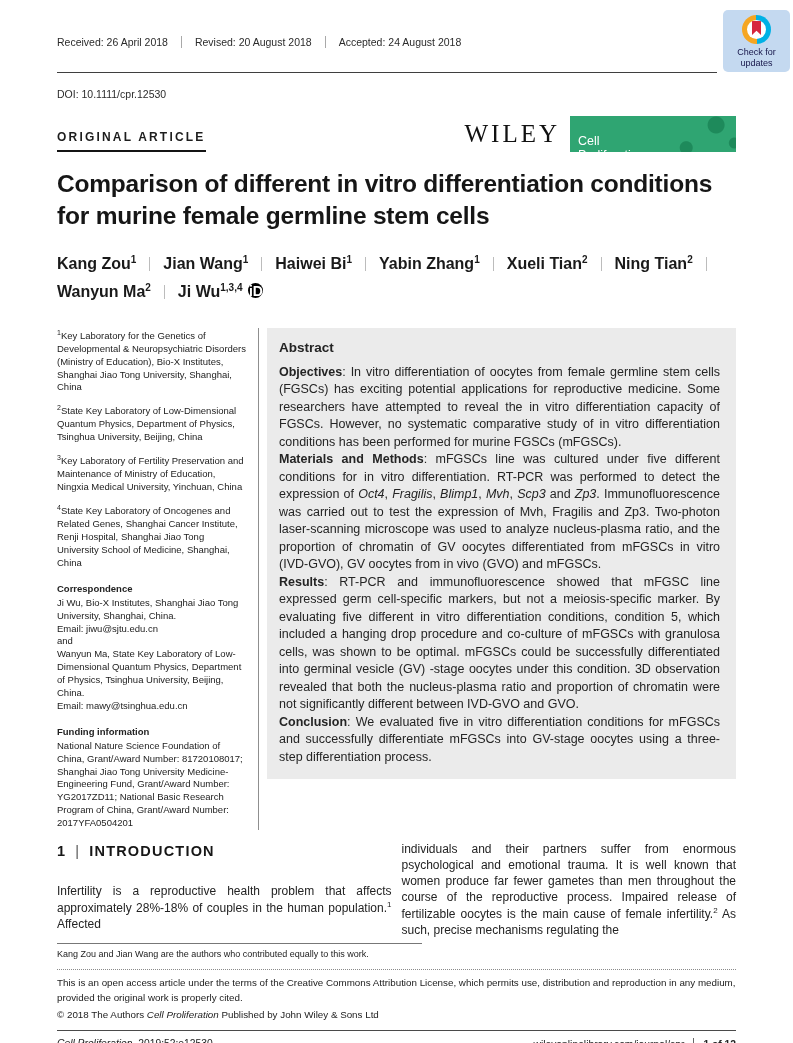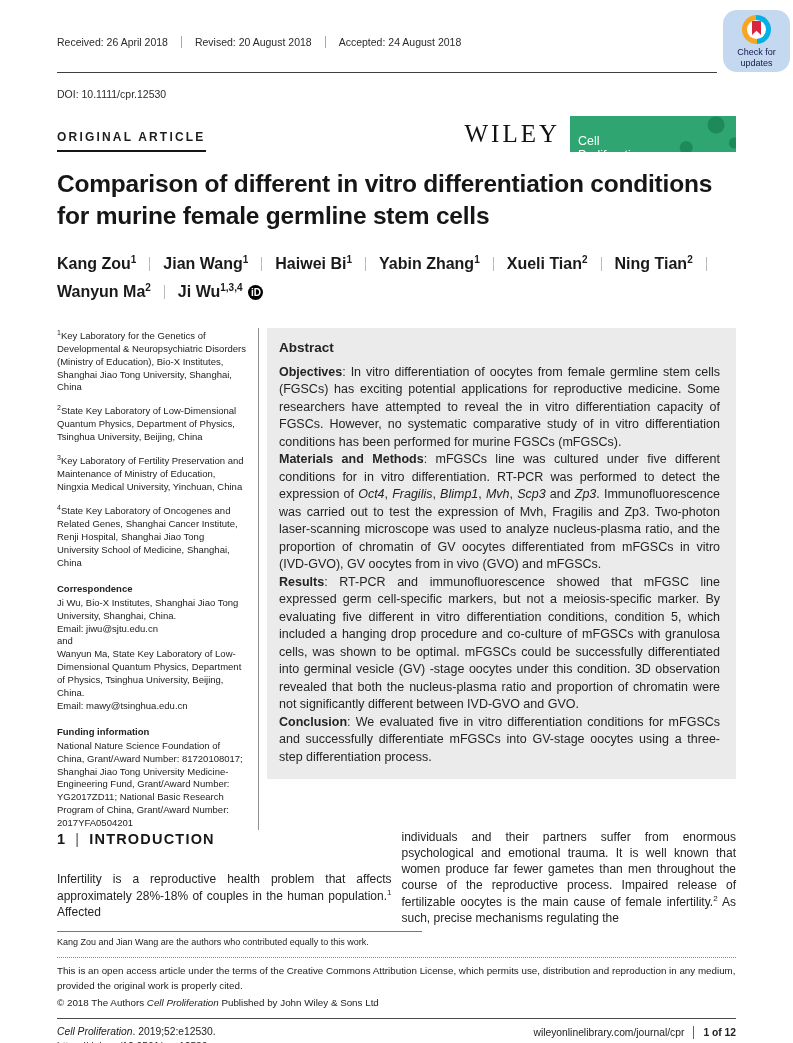--- a/index.html
+++ b/index.html
@@ -11,21 +11,21 @@
   }
   
   .dates-row { display:flex; width:660px; font-size:10.5px; color:#2b2b2b;
     padding-bottom:24px; border-bottom:1px solid #3f3f3f; }
   .date-item { padding:0 13px; }
   .date-item:first-child { padding-left:0; }
   .date-item + .date-item { border-left:1px solid #a9a9a9; }
   .doi-line { font-size:10.5px; margin-top:15px; color:#2b2b2b; }
   
   .check-badge { position:absolute; top:10px; right:3px; width:67px; height:62px;
-    background:#c4d9f0; border-radius:14px; display:flex; flex-direction:column;
+    background:#c4d9f0; border-radius:5px; display:flex; flex-direction:column;
     align-items:center; padding-top:5px; cursor:pointer; }
   .crossmark-circle { width:29px; height:29px; border-radius:50%;
     background:conic-gradient(#00b1e5 0 180deg, #f5a623 180deg 360deg);
     display:flex; align-items:center; justify-content:center; }
   .crossmark-inner { width:19px; height:19px; border-radius:50%; background:#fff;
     display:flex; align-items:flex-start; justify-content:center; overflow:hidden; }
   .bookmark { width:9px; height:14px; margin-top:1px; background:#d7263d;
     clip-path:polygon(0 0, 100% 0, 100% 100%, 50% 70%, 0 100%); }
   .check-text { font-size:9px; line-height:1.25; color:#16164a; text-align:center; margin-top:3px; }
   
@@ -44,38 +44,38 @@
   }
   
   .title { font-size:24.5px; font-weight:bold; line-height:1.32; margin-top:16px;
     letter-spacing:-0.2px; color:#161616; }
   .byline { margin-top:17px; font-size:16px; font-weight:bold; line-height:1.75; color:#1a1a1a; }
   .byline sup { font-size:10px; }
   .author-sep { display:inline-block; width:1px; height:14px; background:#bcbcbc;
     margin:0 13px; vertical-align:-2px; }
   .orcid { display:inline-flex; align-items:center; justify-content:center;
     width:15px; height:15px; border-radius:50%; background:#000000; color:#fff;
-    font-size:10px; font-weight:bold; margin-left:6px; vertical-align:1px; cursor:pointer; }
+    font-size:14px; font-weight:bold; margin-left:6px; vertical-align:1px; cursor:pointer; }
   
   .info-section { display:flex; margin-top:22px; }
   .sidebar { width:201px; flex-shrink:0; font-size:9.5px; line-height:1.36;
     padding-right:10px; color:#222; }
   .aff { margin-bottom:9px; }
   .aff sup, .sidebar sup { font-size:7px; }
   .side-heading { font-weight:bold; margin:13px 0 1px 0; }
   .funding-text, .corr-line { color:#222; }
   .abstract-col { flex:1; border-left:1px solid #8f8f8f; padding-left:8px; }
   .abstract-box { background:#ebebeb; padding:11px 16px 13px 12px; font-size:12.5px;
     line-height:1.4; text-align:justify; color:#242424; }
   .abstract-heading { font-size:13.5px; font-weight:bold; margin-bottom:6px; text-align:left; }
   .abs-para { margin:0; }
   .abs-label { font-weight:bold; }
   .it { font-style:italic; }
   
-  .intro { display:flex; gap:10px; margin-top:0; }
+  .intro { display:flex; gap:10px; margin-top:12px; }
   .col { flex:1; font-size:12px; line-height:1.33; text-align:justify; color:#232323; }
   .intro-heading { font-size:14.5px; font-weight:bold; letter-spacing:1.2px; margin-bottom:23px; color:#161616; }
   .h-div { font-weight:normal; color:#555; margin:0 9px; }
   .body-text sup { font-size:8px; }
   
   .contrib-note { margin-top:4px; width:365px; border-top:1px solid #777;
     padding-top:5px; font-size:9px; color:#222; }
   .oa-block { margin-top:10px; border-top:1px dotted #8a8a8a; padding-top:6px;
     font-size:9.8px; line-height:1.5; color:#222; }
   .copyright { margin-top:3px; }

